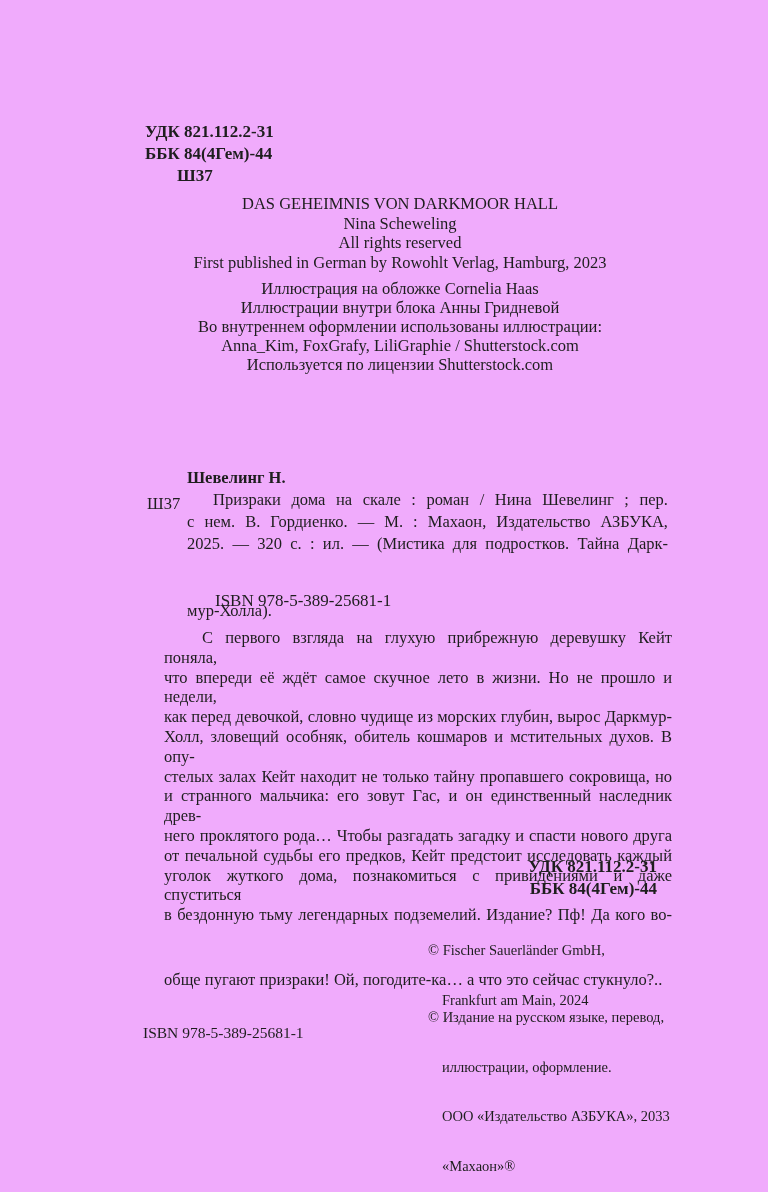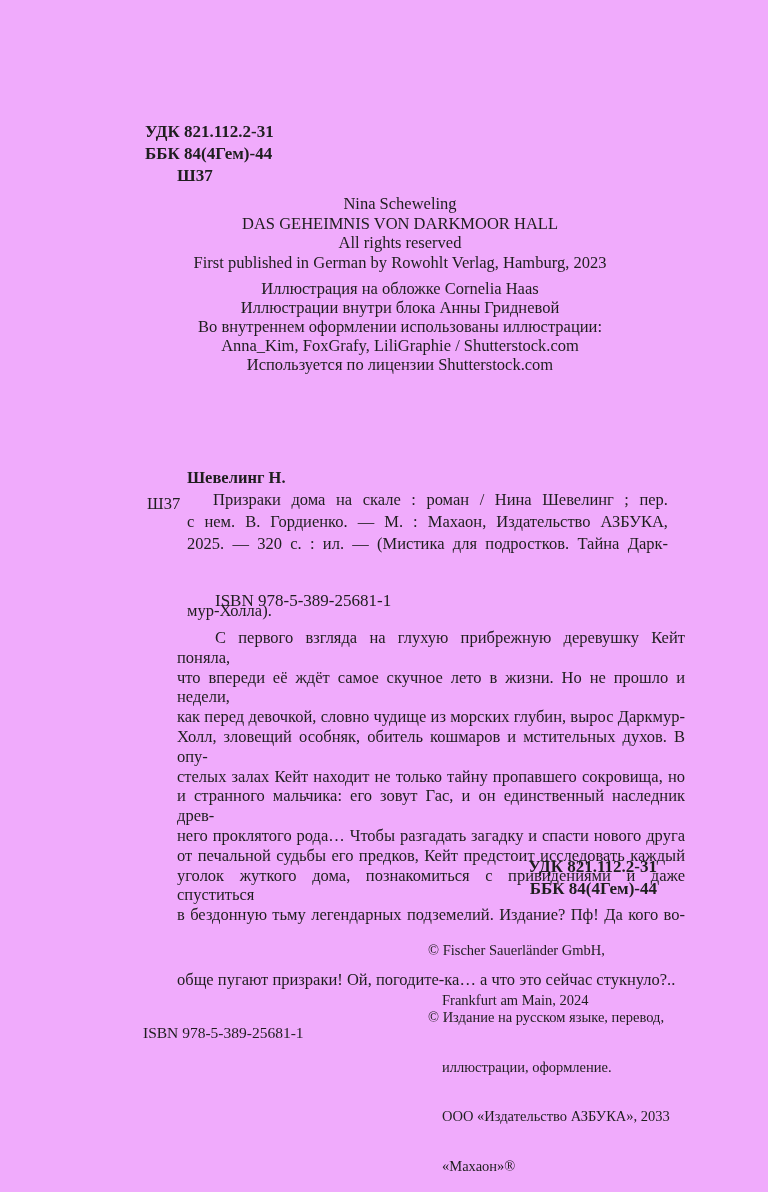--- a/index.html
+++ b/index.html
@@ -52,21 +52,21 @@
     }
     .biblio .entry-first { text-indent: 26px; }
 
     .isbn-top {
       left: 215px; top: 591px;
       font-size: 17px; line-height: 20px;
     }
 
     
     .annotation {
-      left: 177px; top: 628px; width: 508px;
+      left: 164px; top: 628px; width: 508px;
       font-size: 16.5px; line-height: 19.8px;
     }
     .annotation .first { text-indent: 38px; }
 
     .jl { text-align: justify; text-align-last: justify; }
     .jl.last { text-align-last: left; margin-top: 45px; }
 
     
     .codes-bottom {
       left: 357px; top: 856px; width: 300px;
@@ -92,22 +92,22 @@
 
 <div class="page">
 
   <div class="abs codes-top">
     <div>УДК 821.112.2-31</div>
     <div>ББК 84(4Гем)-44</div>
     <div class="sign">Ш37</div>
   </div>
 
   <div class="abs original">
+    <div>DAS GEHEIMNIS VON DARKMOOR HALL</div>
     <div>Nina Scheweling</div>
-    <div>DAS GEHEIMNIS VON DARKMOOR HALL</div>
     <div>All rights reserved</div>
     <div>First published in German by Rowohlt Verlag, Hamburg, 2023</div>
   </div>
 
   <div class="abs credits">
     <div>Иллюстрация на обложке Cornelia Haas</div>
     <div>Иллюстрации внутри блока Анны Гридневой</div>
     <div>Во внутреннем оформлении использованы иллюстрации:</div>
     <div>Anna_Kim, FoxGrafy, LiliGraphie / Shutterstock.com</div>
     <div>Используется по лицензии Shutterstock.com</div>

